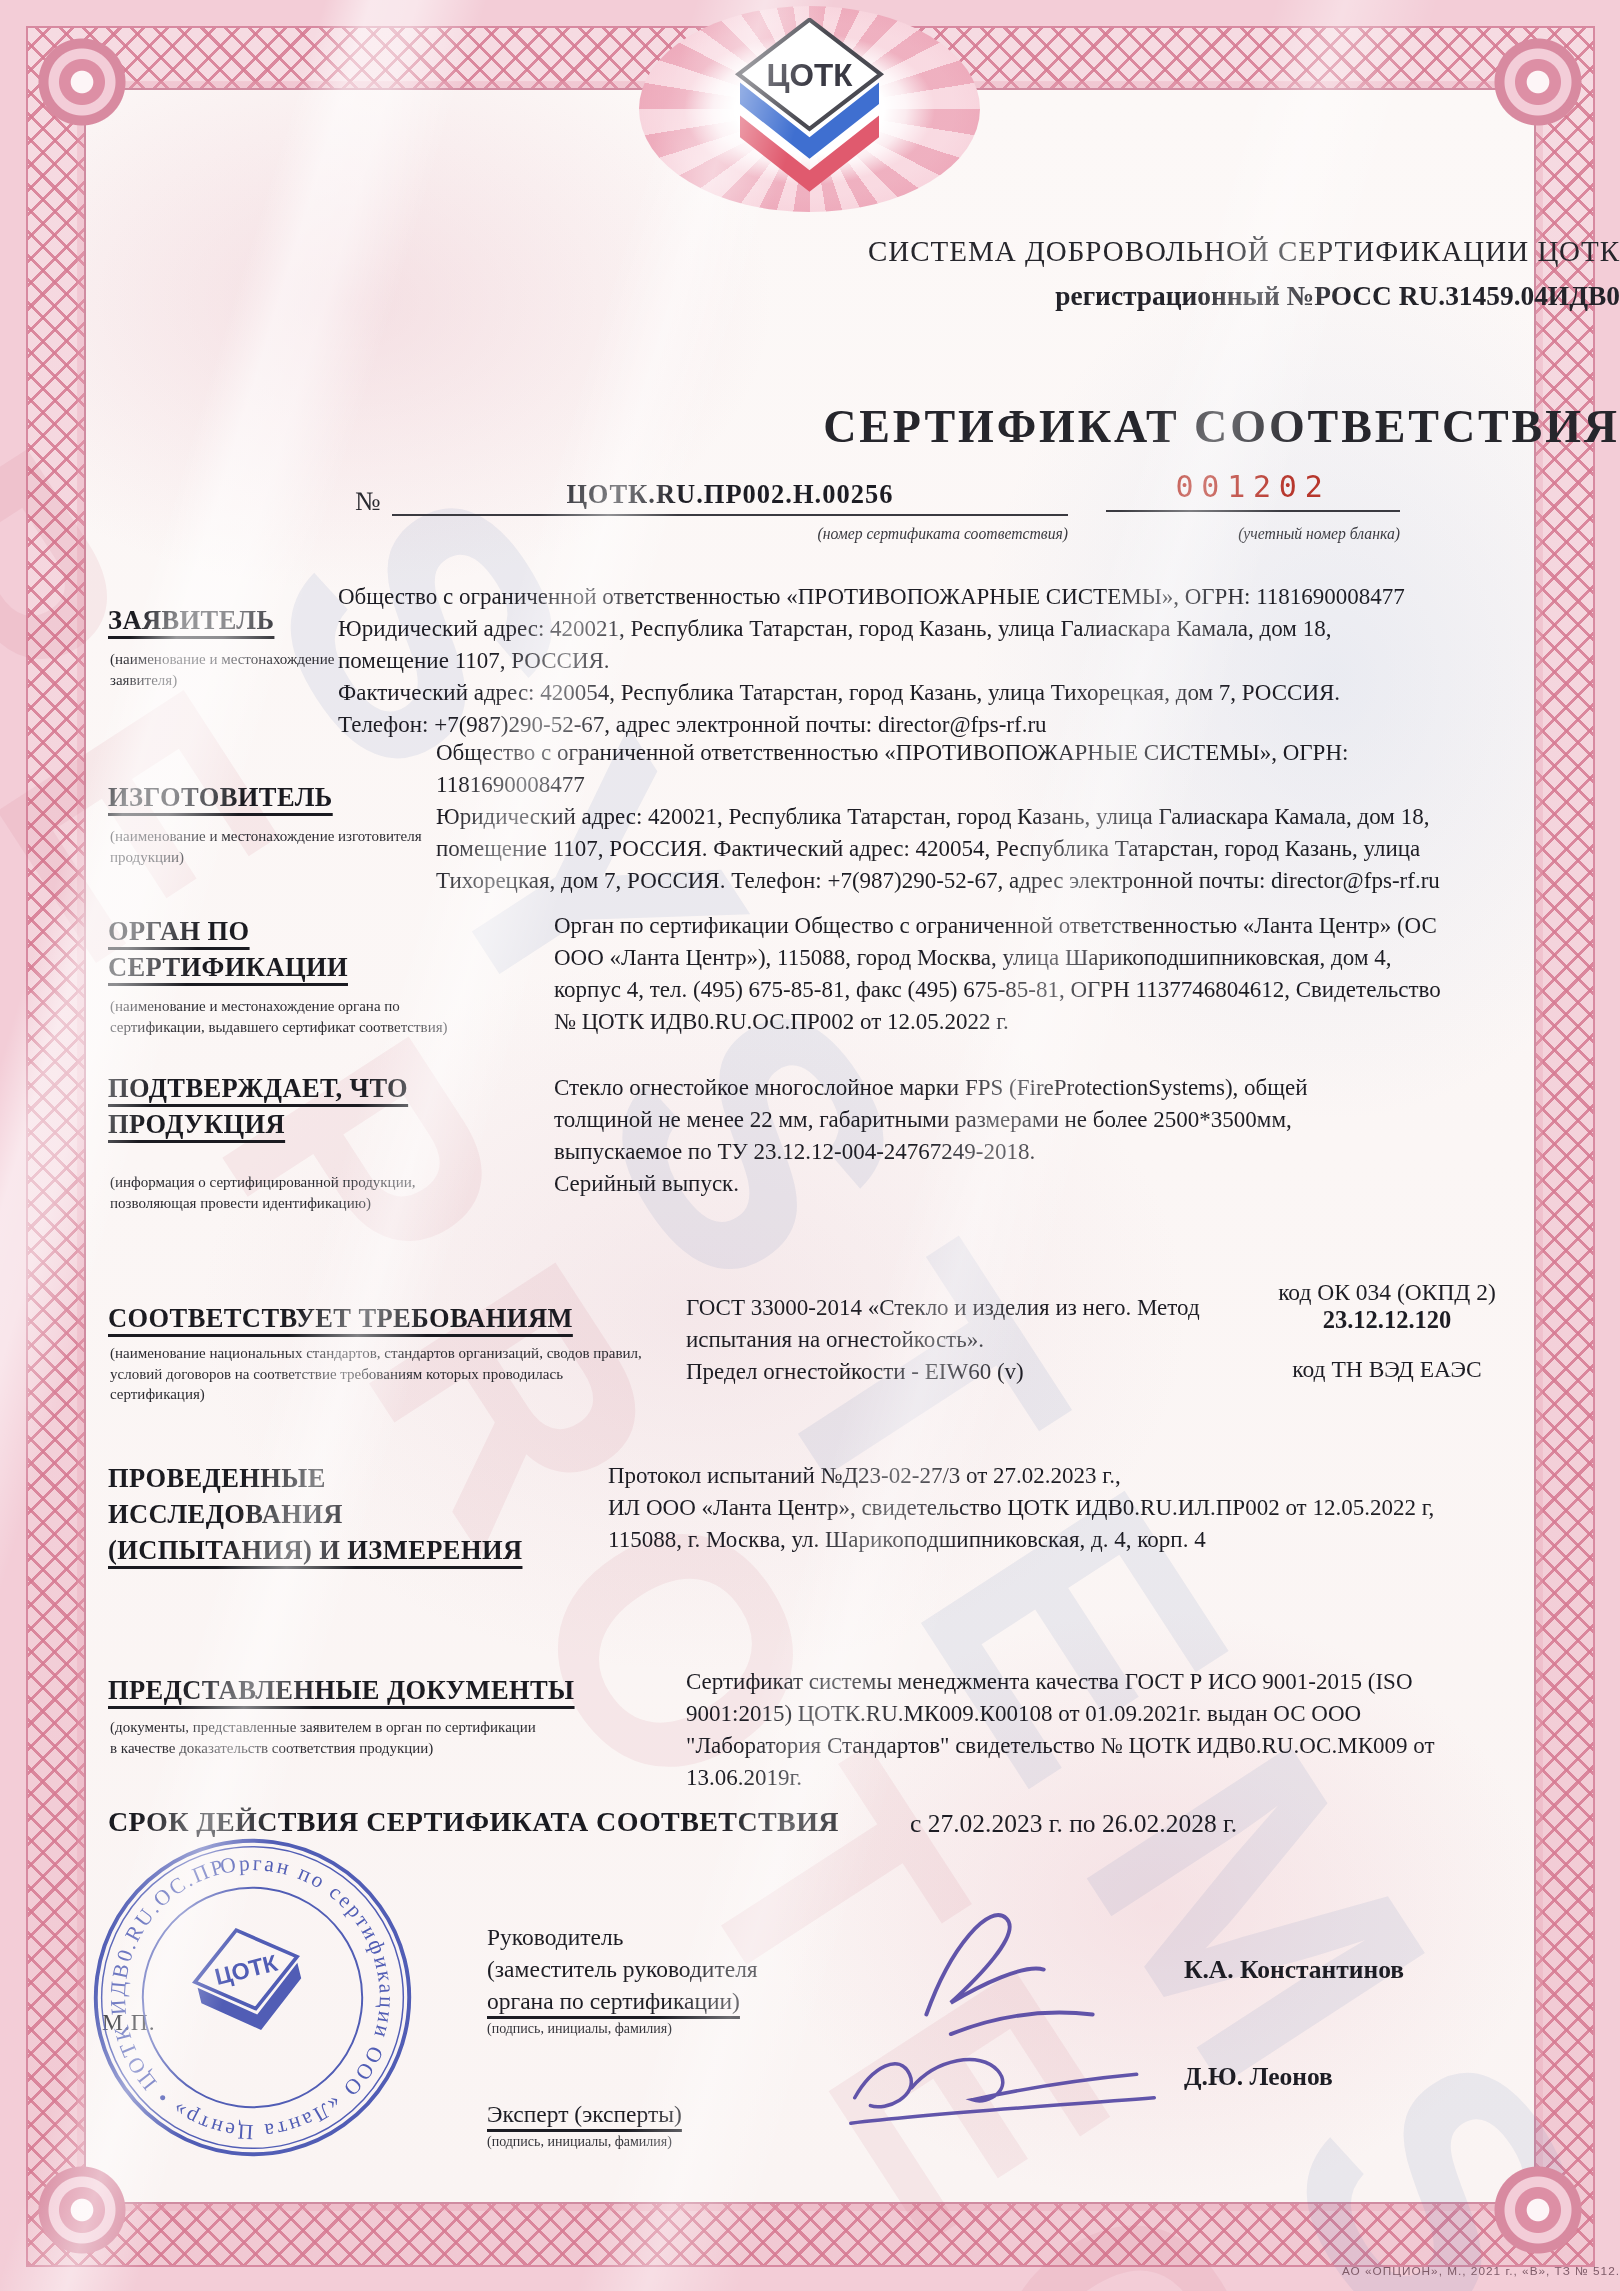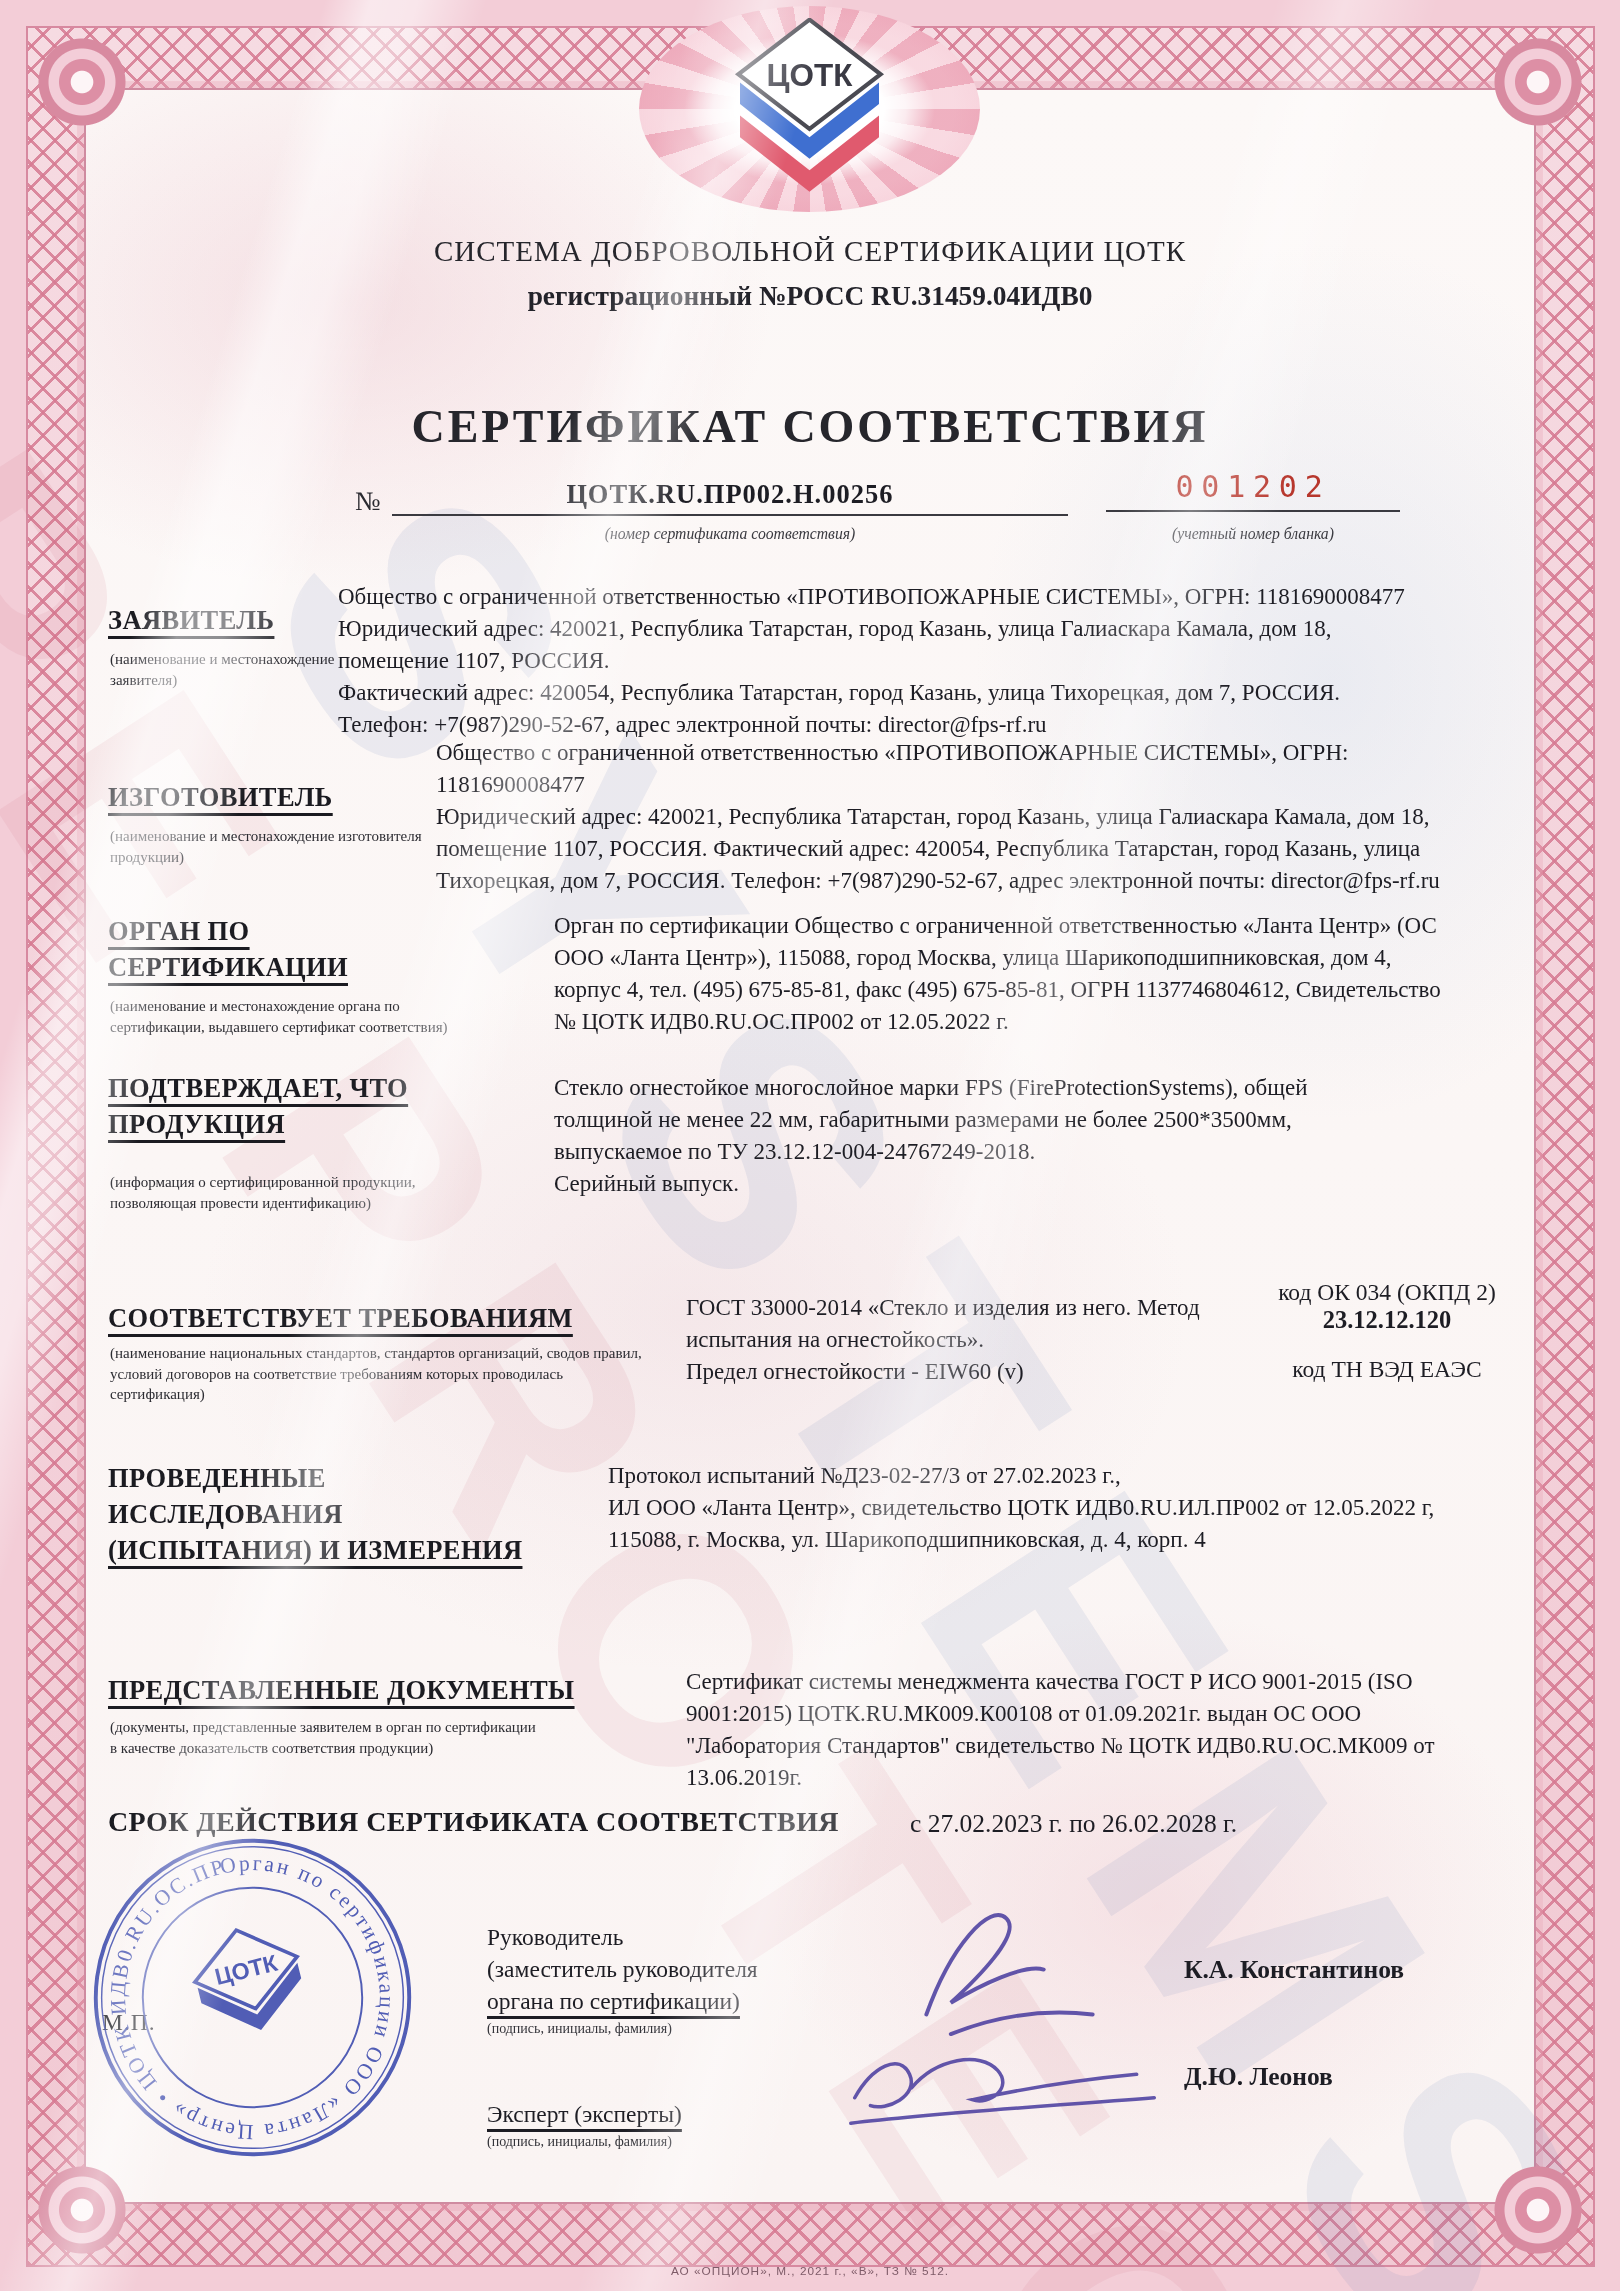--- a/index.html
+++ b/index.html
@@ -44,21 +44,21 @@
   .corner.bl{bottom:37px;left:37px;} .corner.br{bottom:37px;right:37px;}
 
   .watermark{position:absolute;z-index:1;white-space:nowrap;pointer-events:none;
     font-family:"Liberation Sans",sans-serif;font-weight:bold;}
   .wm-pink{top:59px;left:-137px;font-size:323px;letter-spacing:54px;color:rgba(198,88,110,.09);
     transform:rotate(57deg);transform-origin:top left;}
   .wm-blue{top:421px;left:529px;font-size:353px;letter-spacing:69px;color:rgba(92,122,180,.10);
     transform:rotate(57deg);transform-origin:top left;}
 
   .abs{position:absolute;z-index:3;}
-  .center{text-align:center;}
+  .center{text-align:right;}
 
   .rosette{
     top:5.9px;left:639px;width:341px;height:206px;border-radius:50%;z-index:3;
     background:
       radial-gradient(ellipse at center, #ffffff 0 31%, rgba(255,255,255,.75) 40%, rgba(255,255,255,0) 52%),
       repeating-conic-gradient(from 0deg at 50% 50%, rgba(231,140,163,.55) 0 9deg, rgba(249,216,224,.55) 9deg 18deg),
       radial-gradient(ellipse at center, #f9dde4 0 60%, #efb3c3 100%);
     display:flex;align-items:center;justify-content:center;
   }
   .sysline{top:235px;left:0;width:1620px;font-size:29px;letter-spacing:1px;color:#26262c;}

